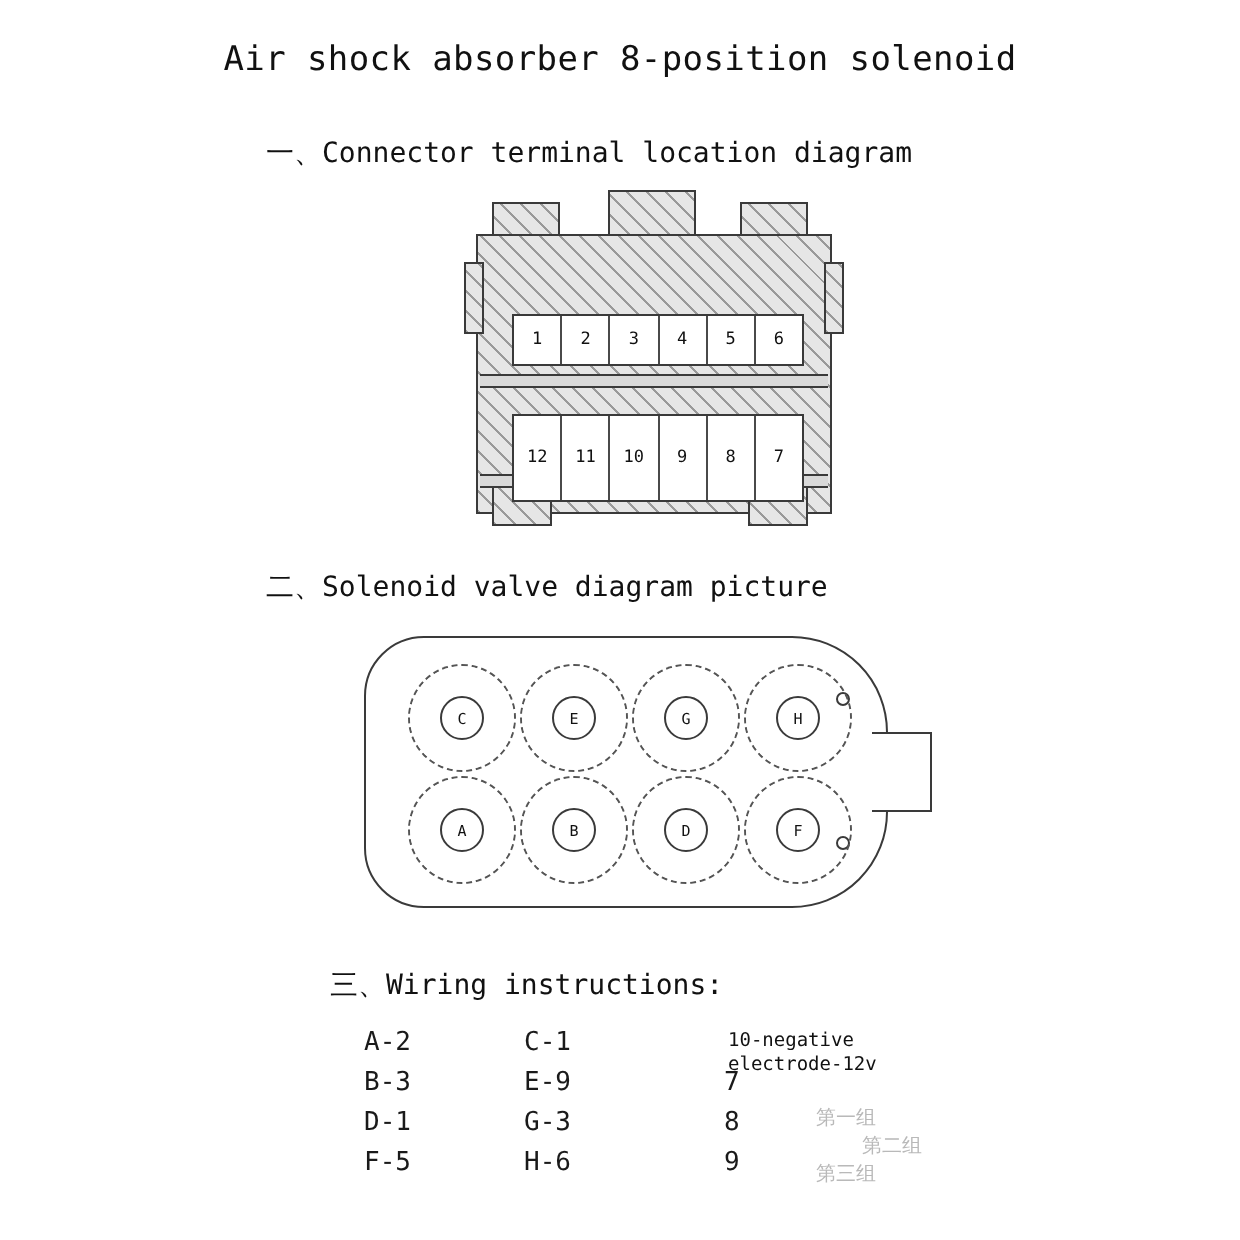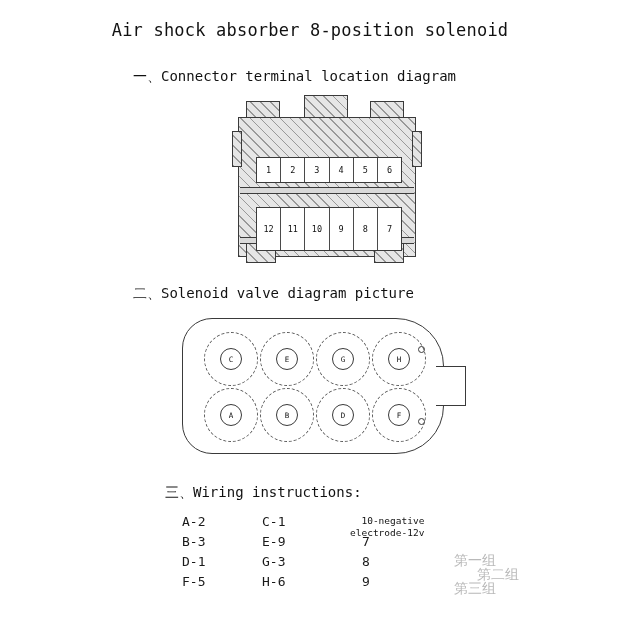--- a/index.html
+++ b/index.html
@@ -188,34 +188,32 @@
   .wrow {
     display: flex;
     align-items: flex-start;
     height: 20px;
   }
   .wcol-a { width: 80px; }
   .wcol-b { width: 100px; }
   .wcol-c { width: 130px; }
   .note {
     position: absolute;
-    left: 350px;
+    left: 364px;
     top: 515px;
     font-size: 9.5px;
     line-height: 11.5px;
     color: #111;
     white-space: nowrap;
-    text-align: right;
   }
   .ghost {
     position: absolute;
-    font-size: 14px;
+    font-size: 10px;
     color: #b9b9b9;
     white-space: nowrap;
-    margin-left: 46px;
   }
   #ghost1 { left: 408px; top: 552px; }
   #ghost2 { left: 431px; top: 566px; }
   #ghost3 { left: 408px; top: 580px; }
 </style>
 </head>
 <body>
 
 <div class="page">
 

